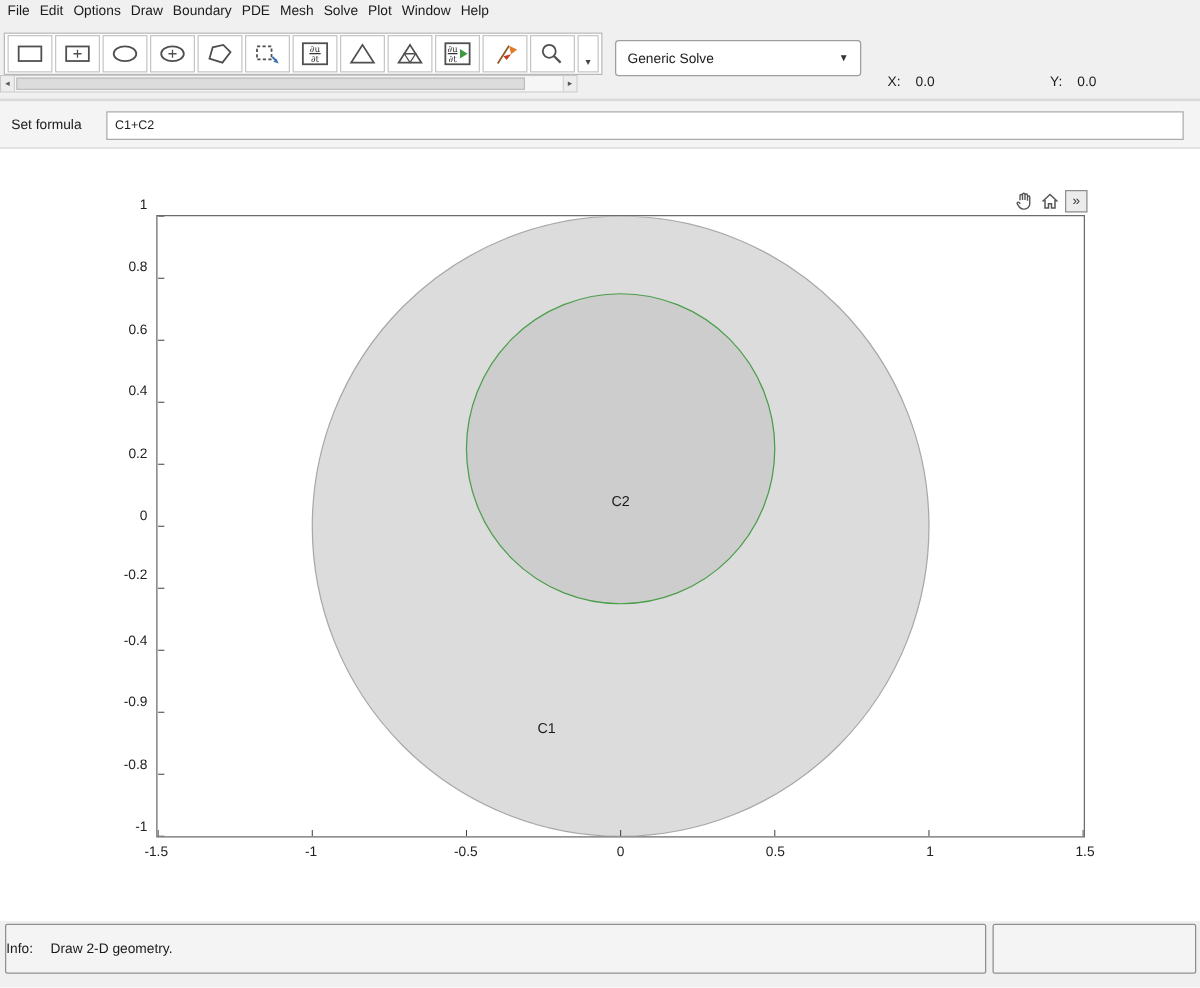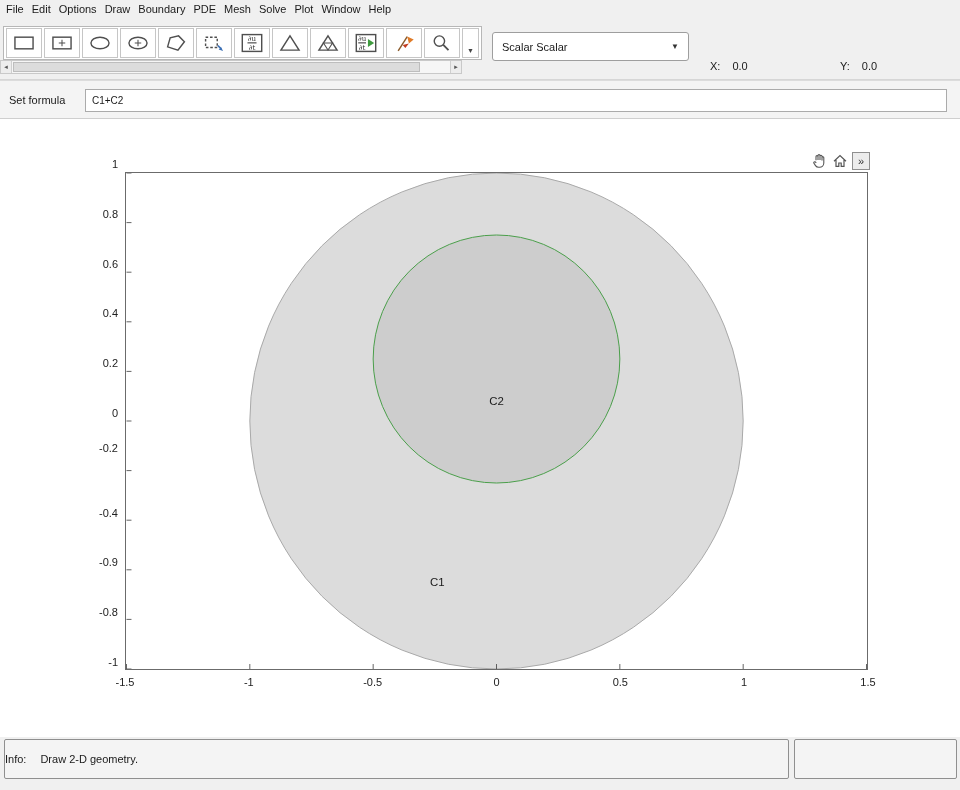--- a/index.html
+++ b/index.html
@@ -168,21 +168,21 @@
 
     <div class="h-scrollbar">
       <div class="sb-btn left">◂</div>
       <div class="sb-track">
         <div class="sb-thumb"></div>
       </div>
       <div class="sb-btn right">▸</div>
     </div>
 
     <div class="combo">
-      <span>Scalar Scalar</span>
+      <span>Generic Solve</span>
       <span class="combo-arrow">▼</span>
     </div>
 
     <div class="coord" style="left:710px">
       <span>X:</span>
       <span>0.0</span>
     </div>
     <div class="coord" style="left:840px">
       <span>Y:</span>
       <span>0.0</span>
@@ -247,21 +247,21 @@
         <div class="xtick" style="left: 619.167px;">1</div>
         <div class="xtick" style="left: 743px;">1.5</div>
       </div>
     <div class="yticks" id="yticks">
         <div class="ytick" style="top: -7px;">1</div>
         <div class="ytick" style="top: 42.8px;">0.8</div>
         <div class="ytick" style="top: 92.6px;">0.6</div>
         <div class="ytick" style="top: 142.4px;">0.4</div>
         <div class="ytick" style="top: 192.2px;">0.2</div>
         <div class="ytick" style="top: 242px;">0</div>
-        <div class="ytick" style="top: 277px;">-0.2</div>
+        <div class="ytick" style="top: 289px;">-0.2</div>
         <div class="ytick" style="top: 341.6px;">-0.4</div>
         <div class="ytick" style="top: 391.4px;">-0.9</div>
         <div class="ytick" style="top: 441.2px;">-0.8</div>
         <div class="ytick" style="top: 491px;">-1</div>
       </div>
   </div>
 
   <div class="statusbar">
     <div class="info-box">
       <span>Info:</span><span class="info-msg">Draw 2-D geometry.</span>

